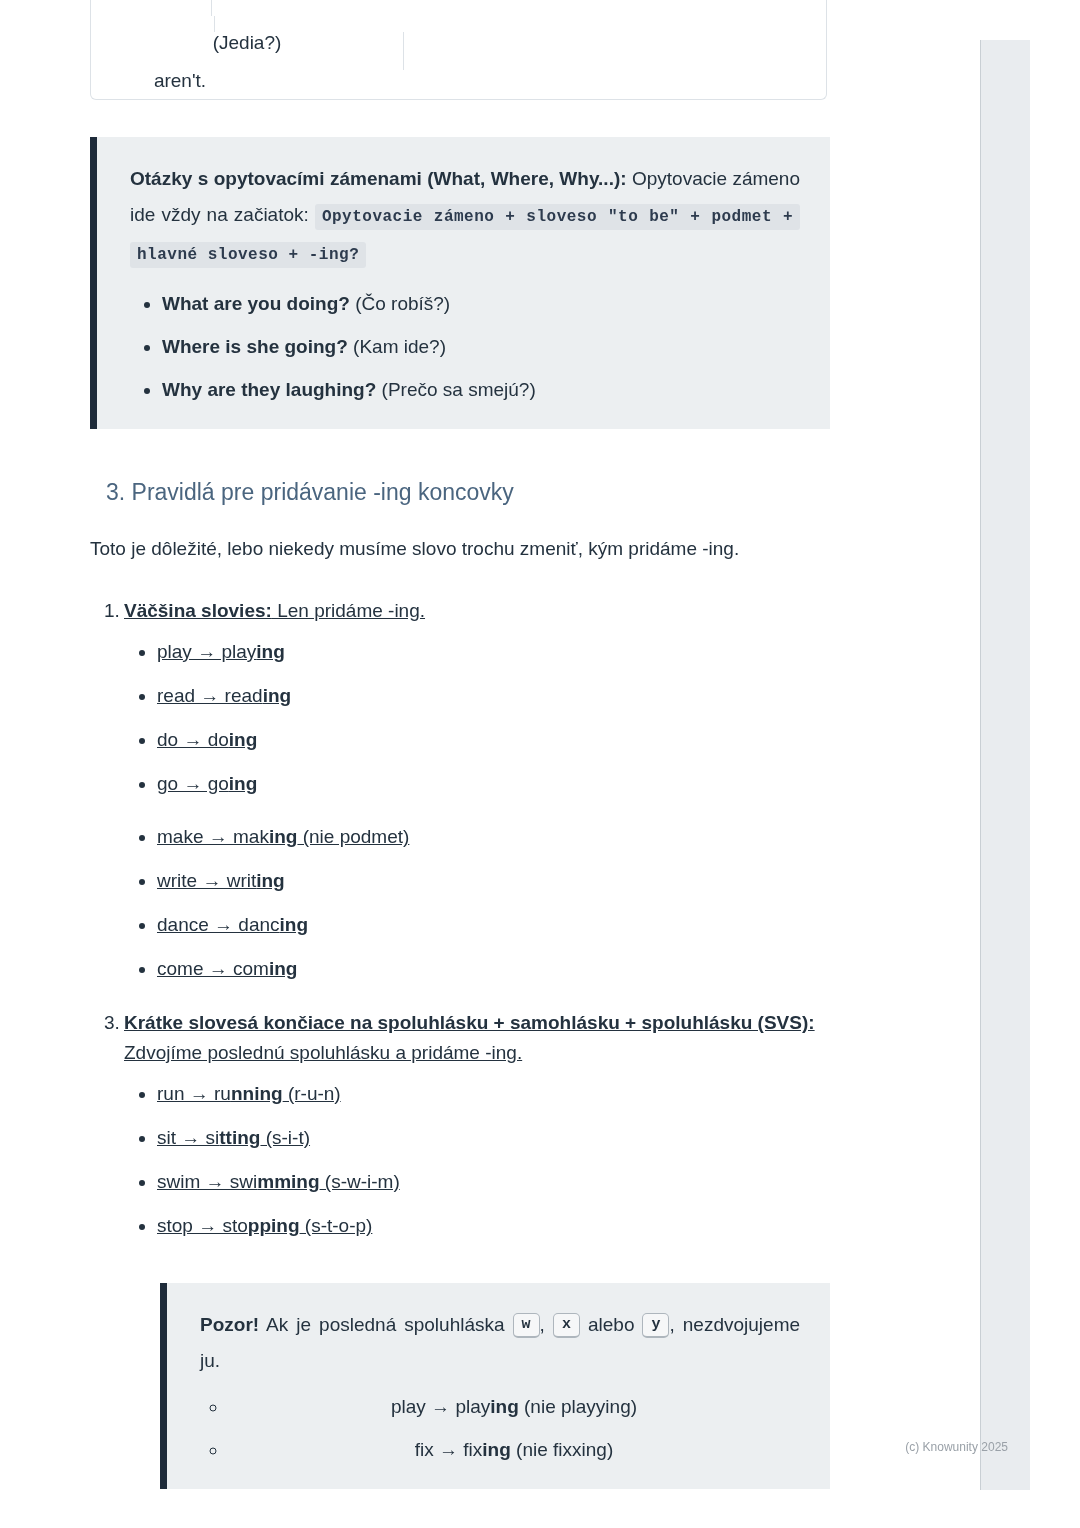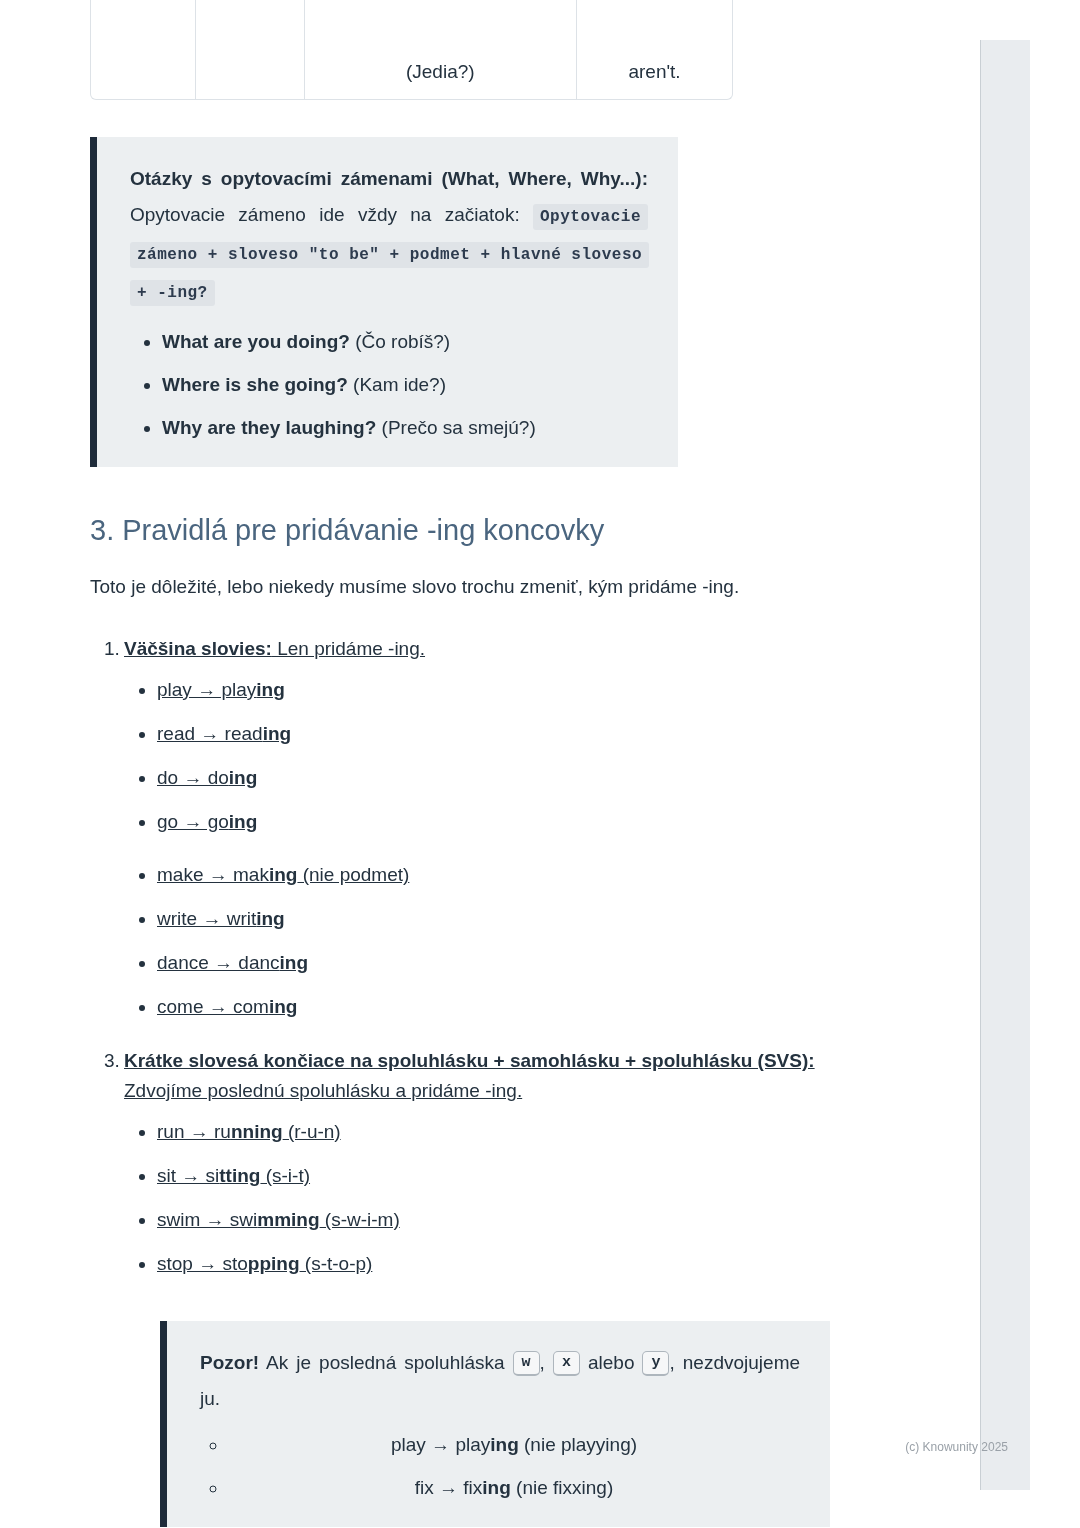--- a/index.html
+++ b/index.html
@@ -20,26 +20,27 @@
   .content {
     position: absolute;
     left: 90px;
     top: 0;
     width: 740px;
   }
 
   
   .table-frag {
     display: flex;
-    width: 643px;
+    width: 737px;
     height: 100px;
     border-left: 1px solid #dde2e7;
     border-right: 1px solid #dde2e7;
     border-bottom: 1px solid #dde2e7;
     border-radius: 0 0 6px 6px;
+    flex-direction: column;
   }
   .table-frag .cell {
     display: flex;
     align-items: flex-end;
     justify-content: center;
     padding-bottom: 16px;
     border-right: 1px solid #dde2e7;
     height: 100%;
     color: #24323f;
   }
@@ -48,42 +49,42 @@
   .cell.c1 { width: 124px; }
   .cell.c2 { width: 313px; }
   .cell.c3 { width: 178px; }
 
   
   .callout {
     background: #eceff1;
     border-left: 7px solid #1e2b3a;
     padding: 24px 30px 26px 33px;
   }
-  .callout-questions { margin-top: 37px; width: 588px; }
+  .callout-questions { margin-top: 37px; width: 740px; }
   .callout p { margin: 0; line-height: 36px; text-align: justify; }
   .inline-code {
     font-family: "Liberation Mono", "DejaVu Sans Mono", monospace;
     font-size: 16px;
     font-weight: 700;
     color: #2d3b4e;
     background: #dfe3e7;
     padding: 4px 7px;
     border-radius: 3px;
     letter-spacing: 0.5px;
     box-decoration-break: clone;
     -webkit-box-decoration-break: clone;
   }
   .callout ul { margin: 18px 0 0; padding-left: 32px; }
   .callout li { margin-bottom: 17px; line-height: 26px; }
   .callout li:last-child { margin-bottom: 0; }
 
   
   .section-heading {
-    margin: 46px 0 0;
-    font-size: 29px;
+    margin: 46px 16px 0;
+    font-size: 23px;
     line-height: 34px;
     font-weight: 500;
     color: #4a657f;
   }
   .section-intro { margin: 26px 0 0; line-height: 27px; }
 
   
   .rules { margin-top: 34px; text-decoration: underline; }
   .rule { margin-top: 26px; }
   .rule:first-child { margin-top: 0; }

